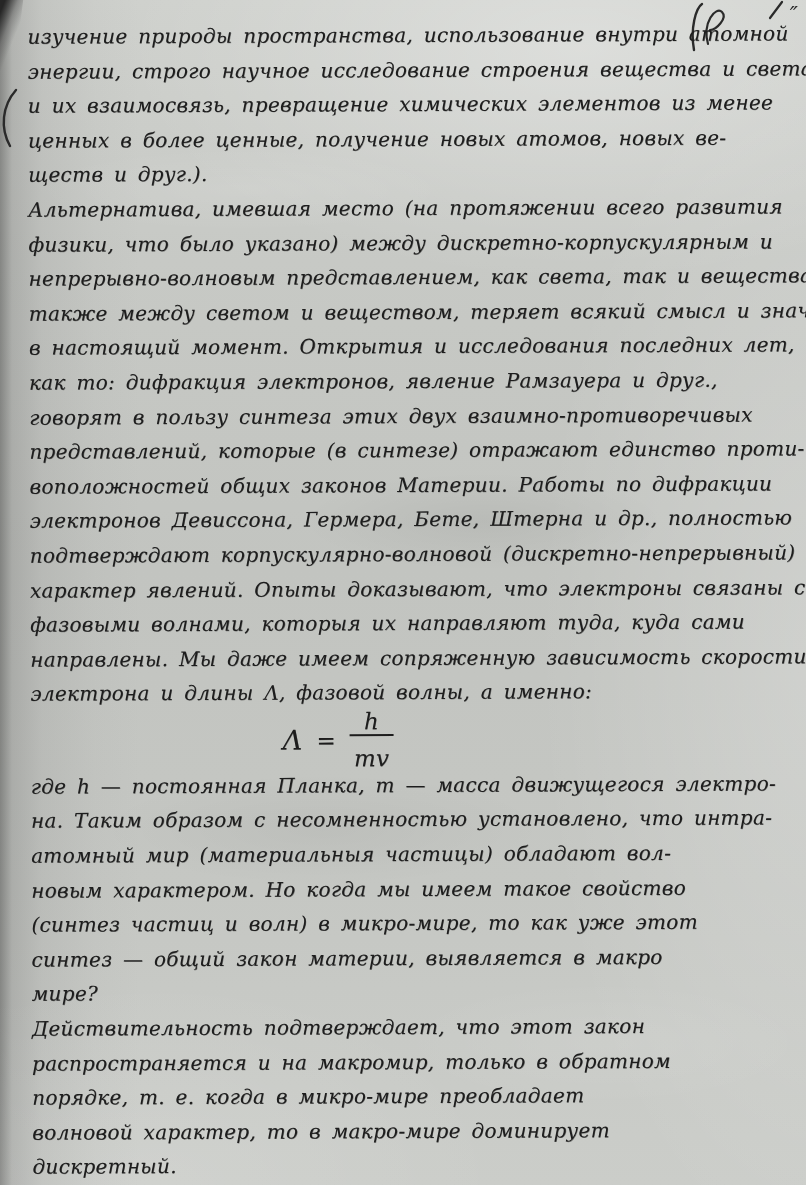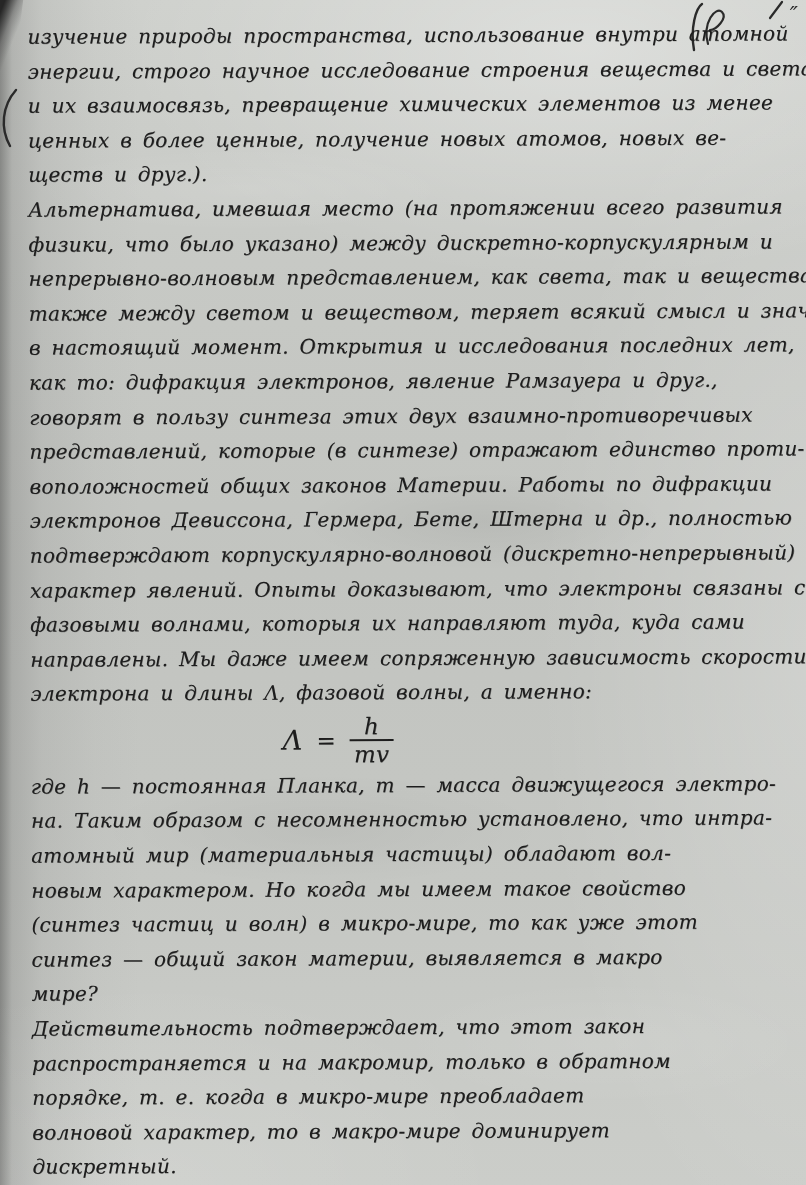--- a/index.html
+++ b/index.html
@@ -70,21 +70,21 @@
   .frac {
     display: inline-flex;
     flex-direction: column;
     align-items: center;
     line-height: 1.05;
   }
   .frac .num {
     padding: 0 14px 1px 14px;
     border-bottom: 2px solid #1d1d1d;
   }
-  .frac .den { padding-top: 1px; }
+  .frac .den { padding-top: 10px; }
   .corner-scribble {
     position: absolute;
     top: 0;
     right: 14px;
     width: 150px;
     height: 52px;
   }
   .prime-mark {
     position: absolute;
     top: 2px;

